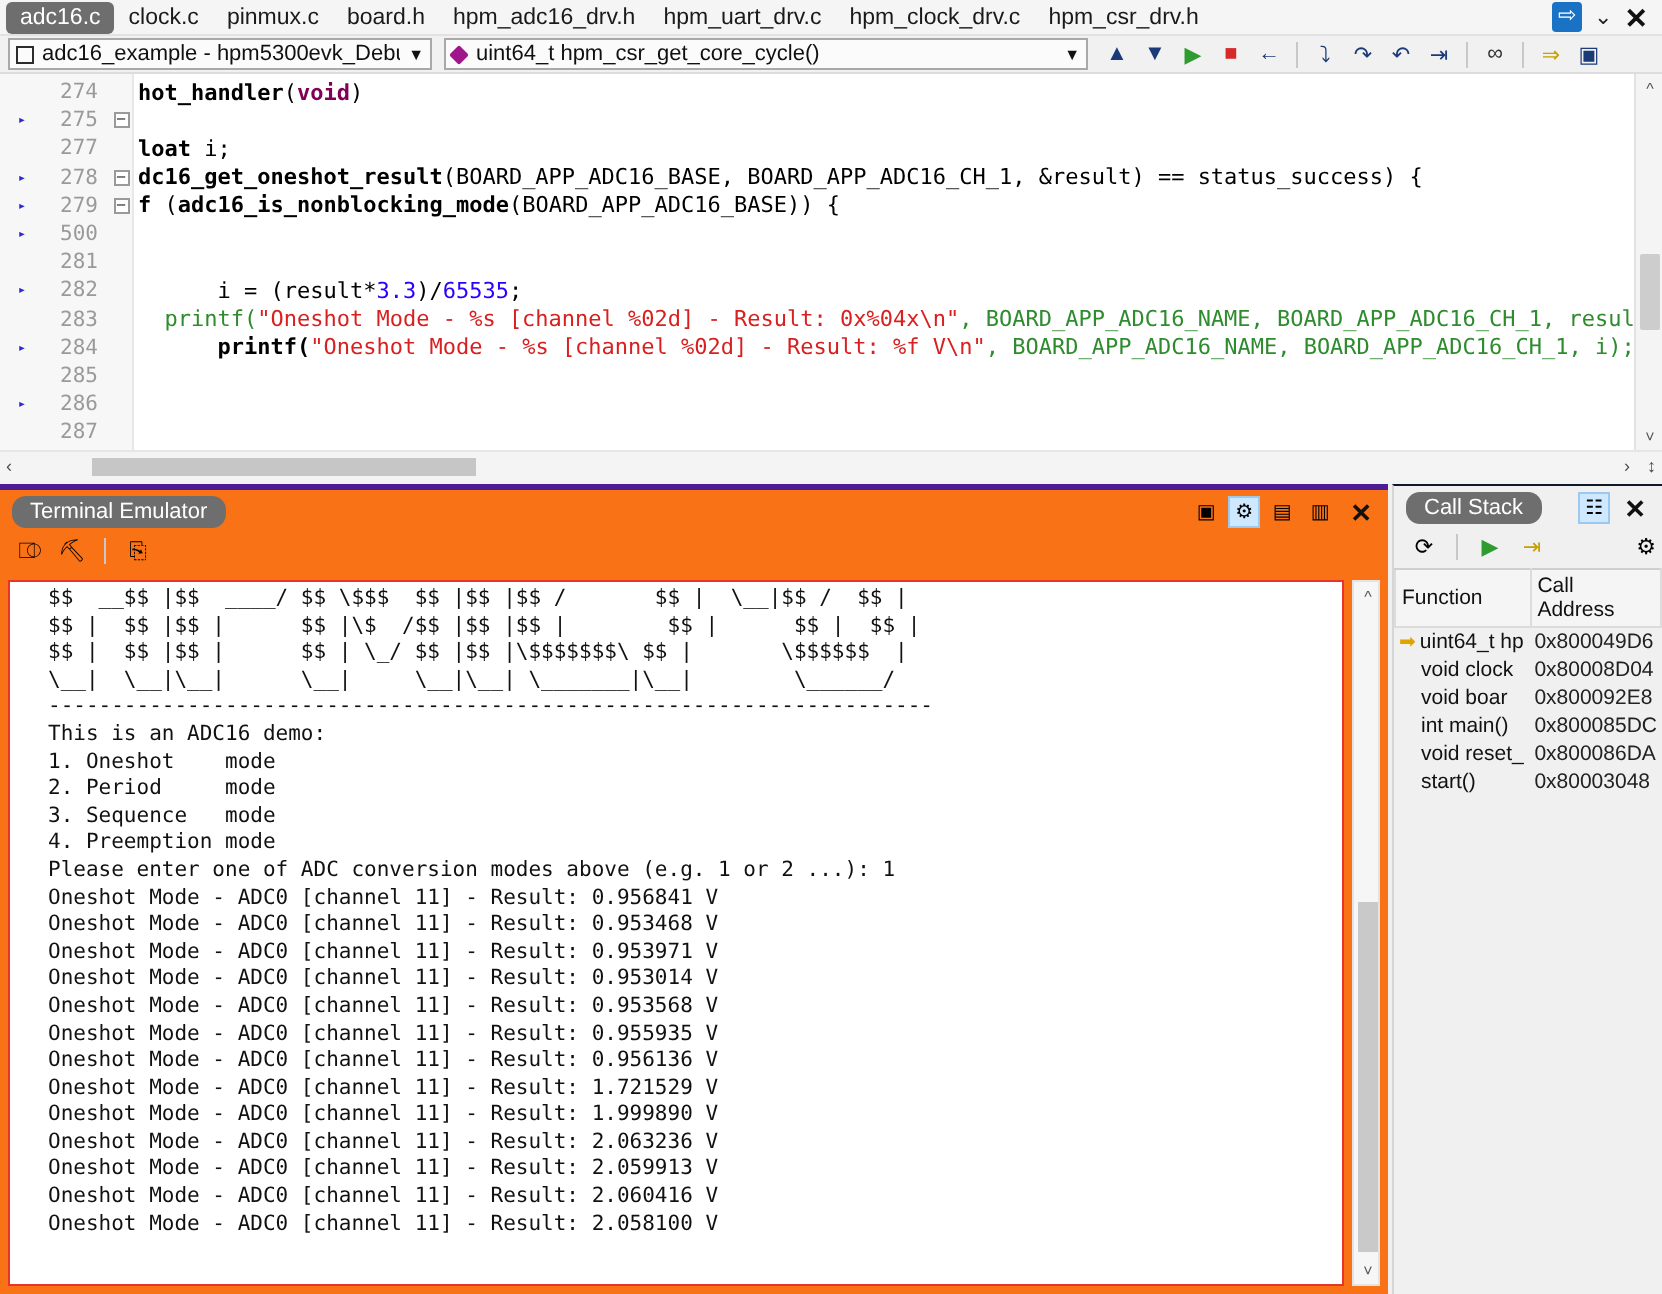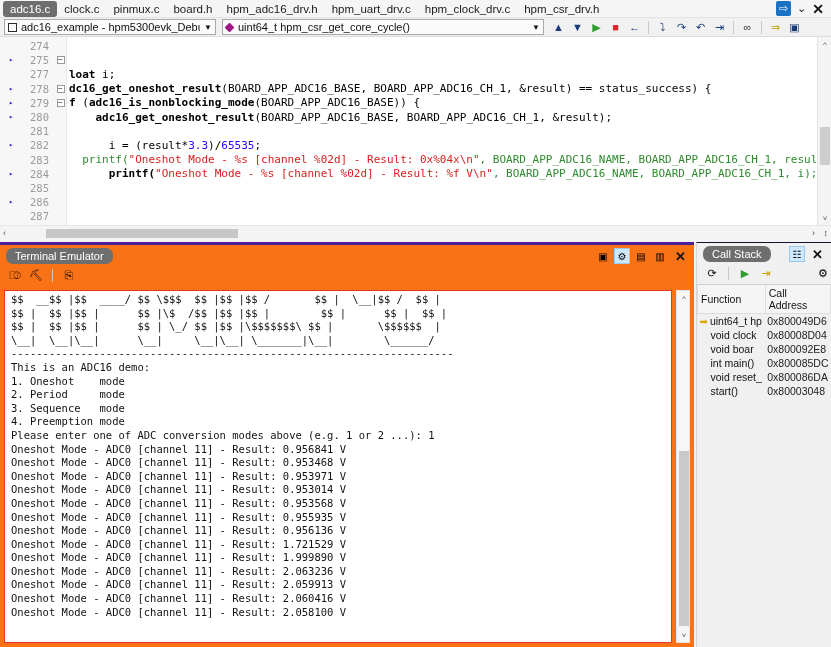--- a/index.html
+++ b/index.html
@@ -155,21 +155,21 @@
   .panel-tools {
     height: 21px; display: flex; align-items: center; padding-left: 7px; gap: 5px;
   }
   .ptool { width: 16px; height: 16px; display: inline-flex; align-items: center; justify-content: center; font-size: 11px; }
   .term-body {
     position: absolute; left: 4px; top: 45px; right: 22px; bottom: 4px;
     background: #ffffff; border: 1.5px solid #e8342b; overflow: hidden;
   }
   .term-text {
     font-family: "DejaVu Sans Mono", monospace; font-size: 10.5px;
-    line-height: 13.6px; color: #111; white-space: pre; padding: 2px 0 0 6px;
+    line-height: 13.6px; color: #111; white-space: pre; padding: 2px 0 0 19px;
   }
   .term-vscroll {
     position: absolute; right: 4px; top: 45px; width: 14px; bottom: 4px;
     background: #f6f6f6; border: 1px solid #e3e3e3;
   }
   .term-vthumb {
     position: absolute; left: 2px; top: 160px; width: 10px; height: 175px;
     background: #c9c9c9;
   }
 
@@ -243,26 +243,26 @@
         <span class="tbtn" style="color: rgb(51, 51, 51);">∞</span>
         <span class="sep-v"></span>
         <span class="tbtn" style="color: rgb(200, 160, 0);">⇒</span>
         <span class="tbtn" style="color: rgb(27, 58, 120);">▣</span>
       </div>
   </div>
 
   <div class="editor">
     <div class="gutter-bg"></div>
     <div id="code-host" style="position:relative;padding-top:2px;">
-        <div class="code-row"><span class="bp-col"></span><span class="ln-col">274</span><span class="fold-col"></span></div>
+        <div class="code-row"><span class="bp-col"></span><span class="ln-col">274</span><span class="fold-col"></span><span class="src"><span class="bold">hot_handler</span>(<span class="kw">void</span>)</span></div>
         <div class="code-row"><span class="bp-col">▸</span><span class="ln-col">275</span><span class="fold-col"><span class="fold-box">−</span></span><span class="src"></span></div>
         <div class="code-row"><span class="bp-col"></span><span class="ln-col">277</span><span class="fold-col"><span class="vline"></span></span><span class="src"><span class="bold">loat</span> i;</span></div>
         <div class="code-row"><span class="bp-col">▸</span><span class="ln-col">278</span><span class="fold-col"><span class="fold-box">−</span></span><span class="src"><span class="bold">dc16_get_oneshot_result</span>(BOARD_APP_ADC16_BASE, BOARD_APP_ADC16_CH_1, &amp;result) == status_success) {</span></div>
         <div class="code-row"><span class="bp-col">▸</span><span class="ln-col">279</span><span class="fold-col"><span class="fold-box">−</span></span><span class="src"><span class="bold">f</span> (<span class="bold">adc16_is_nonblocking_mode</span>(BOARD_APP_ADC16_BASE)) {</span></div>
-        <div class="code-row"><span class="bp-col">▸</span><span class="ln-col">280</span><span class="fold-col"><span class="vline"></span></span><span class="src">    <span class="bold">adc16_get_oneshot_result</span>(BOARD_APP_ADC16_BASE, BOARD_APP_ADC16_CH_1, &amp;result);</span></div>
+        <div class="code-row"><span class="bp-col">▸</span><span class="ln-col">500</span><span class="fold-col"><span class="vline"></span></span></div>
         <div class="code-row"><span class="bp-col"></span><span class="ln-col">281</span><span class="fold-col"></span><span class="src"></span></div>
         <div class="code-row"><span class="bp-col">▸</span><span class="ln-col">282</span><span class="fold-col"><span class="vline"></span></span><span class="src">      i = (result*<span class="num">3.3</span>)/<span class="num">65535</span>;</span></div>
         <div class="code-row"><span class="bp-col"></span><span class="ln-col">283</span><span class="fold-col"><span class="vline"></span></span><span class="src">  <span class="green">printf(</span><span class="str">"Oneshot Mode - %s [channel %02d] - Result: 0x%04x\n"</span><span class="green">, BOARD_APP_ADC16_NAME, BOARD_APP_ADC16_CH_1, result);</span></span></div>
         <div class="code-row"><span class="bp-col">▸</span><span class="ln-col">284</span><span class="fold-col"><span class="vline"></span></span><span class="src">      <span class="bold">printf(</span><span class="str">"Oneshot Mode - %s [channel %02d] - Result: %f V\n"</span><span class="green">, BOARD_APP_ADC16_NAME, BOARD_APP_ADC16_CH_1, i);</span></span></div>
         <div class="code-row"><span class="bp-col"></span><span class="ln-col">285</span><span class="fold-col"><span class="vline"></span></span><span class="src"></span></div>
         <div class="code-row"><span class="bp-col">▸</span><span class="ln-col">286</span><span class="fold-col"><span class="vline"></span></span><span class="src"></span></div>
         <div class="code-row"><span class="bp-col"></span><span class="ln-col">287</span><span class="fold-col"></span><span class="src"></span></div>
       </div>
   </div>
 

